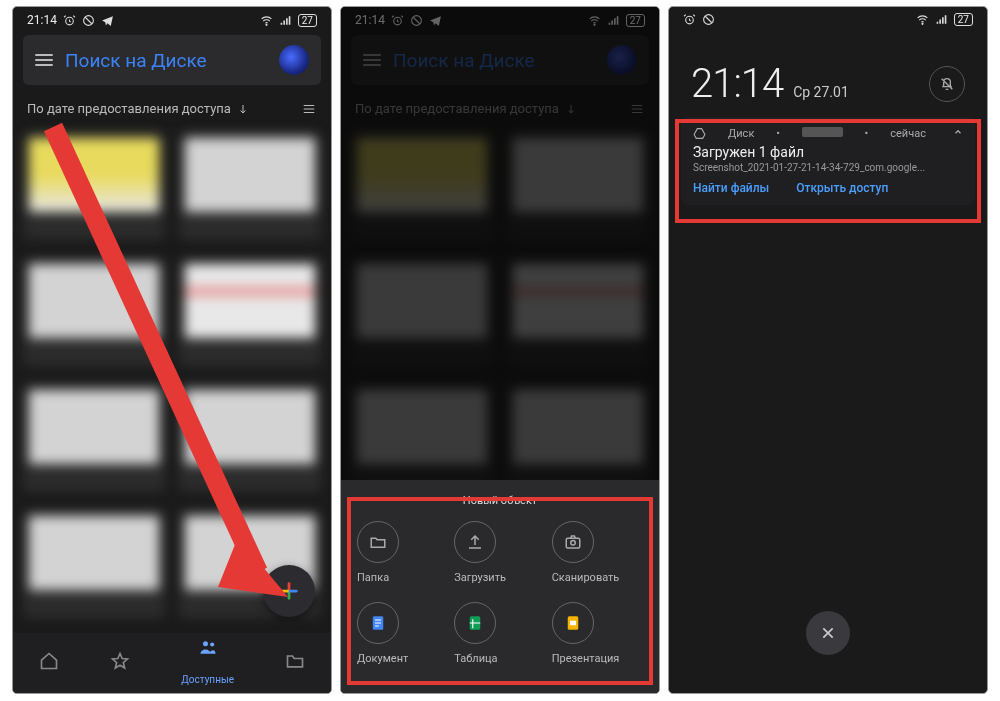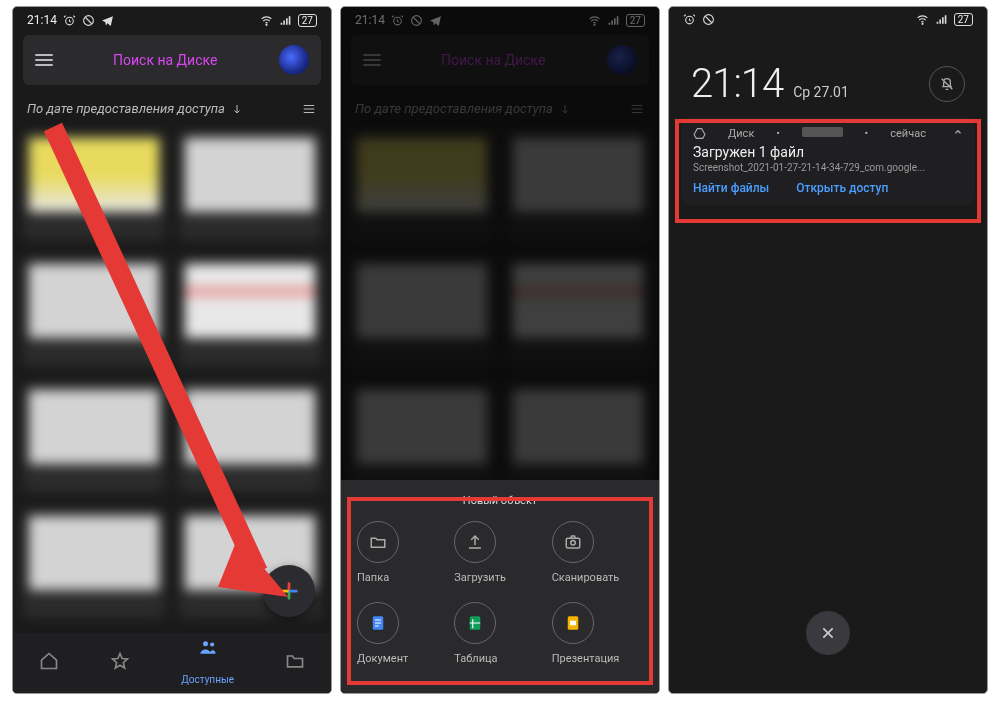--- a/index.html
+++ b/index.html
@@ -39,33 +39,33 @@
     margin: 6px 10px;
     background: #2b2b2e;
     border-radius: 6px;
     display: flex;
     align-items: center;
     padding: 10px 12px;
     gap: 12px;
   }
   .hamburger { width: 18px; display: flex; flex-direction: column; gap: 3px; }
   .hamburger span { height: 2px; background: #bbb; border-radius: 1px; }
-  .search-text { color: #d946ef; flex: 1; font-size: 14px; margin-left: 48px; }
+  .search-text { color: #3b82f6; flex: 1; font-size: 19px; }
   .avatar { width: 30px; height: 30px; border-radius: 50%; background: radial-gradient(circle at 40% 40%, #4a6bff, #1a2a88 60%, #0a1044); }
 
   
   .sortrow {
     display: flex;
     align-items: center;
     justify-content: space-between;
     padding: 10px 14px;
     color: #bbb;
     font-size: 13px;
   }
-  .sortrow .label { display: flex; gap: 6px; align-items: center; font-style: italic; }
+  .sortrow .label { display: flex; gap: 6px; align-items: center; }
   .view-icon { width: 16px; height: 14px; }
 
   
   .filegrid {
     padding: 6px 10px 0;
     display: grid;
     grid-template-columns: 1fr 1fr;
     gap: 18px 14px;
     filter: blur(6px);
     opacity: 0.9;

